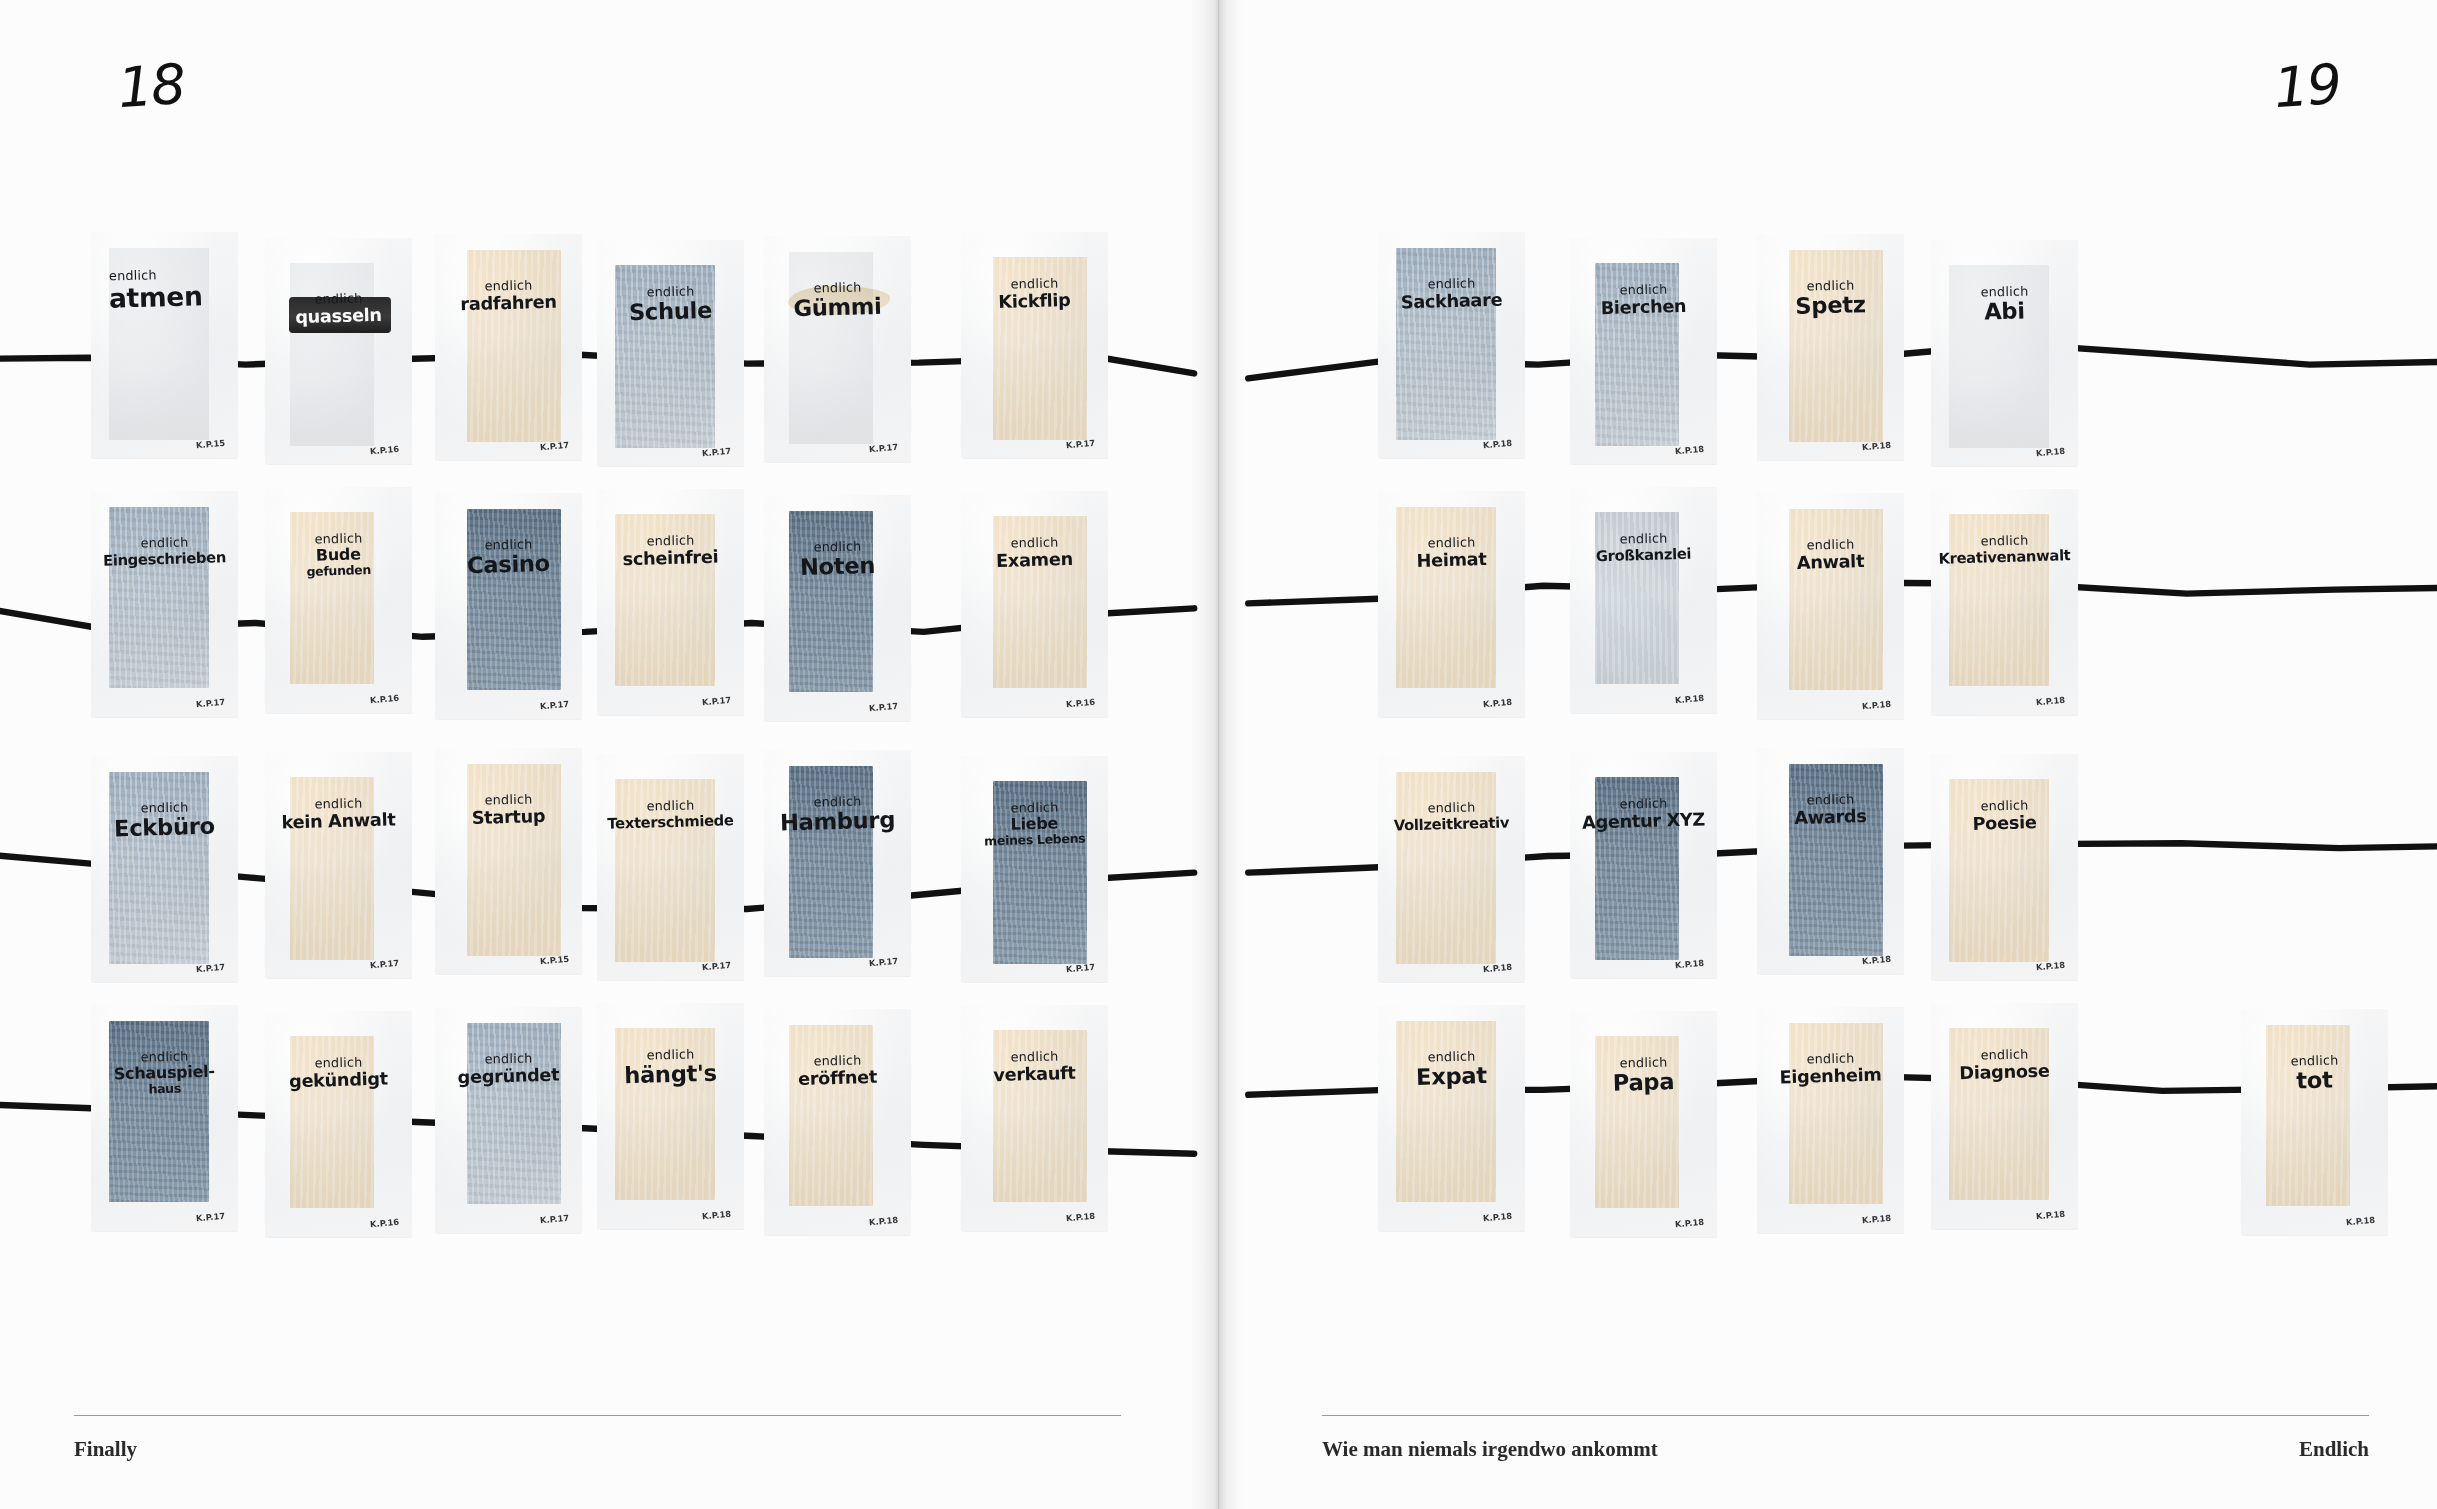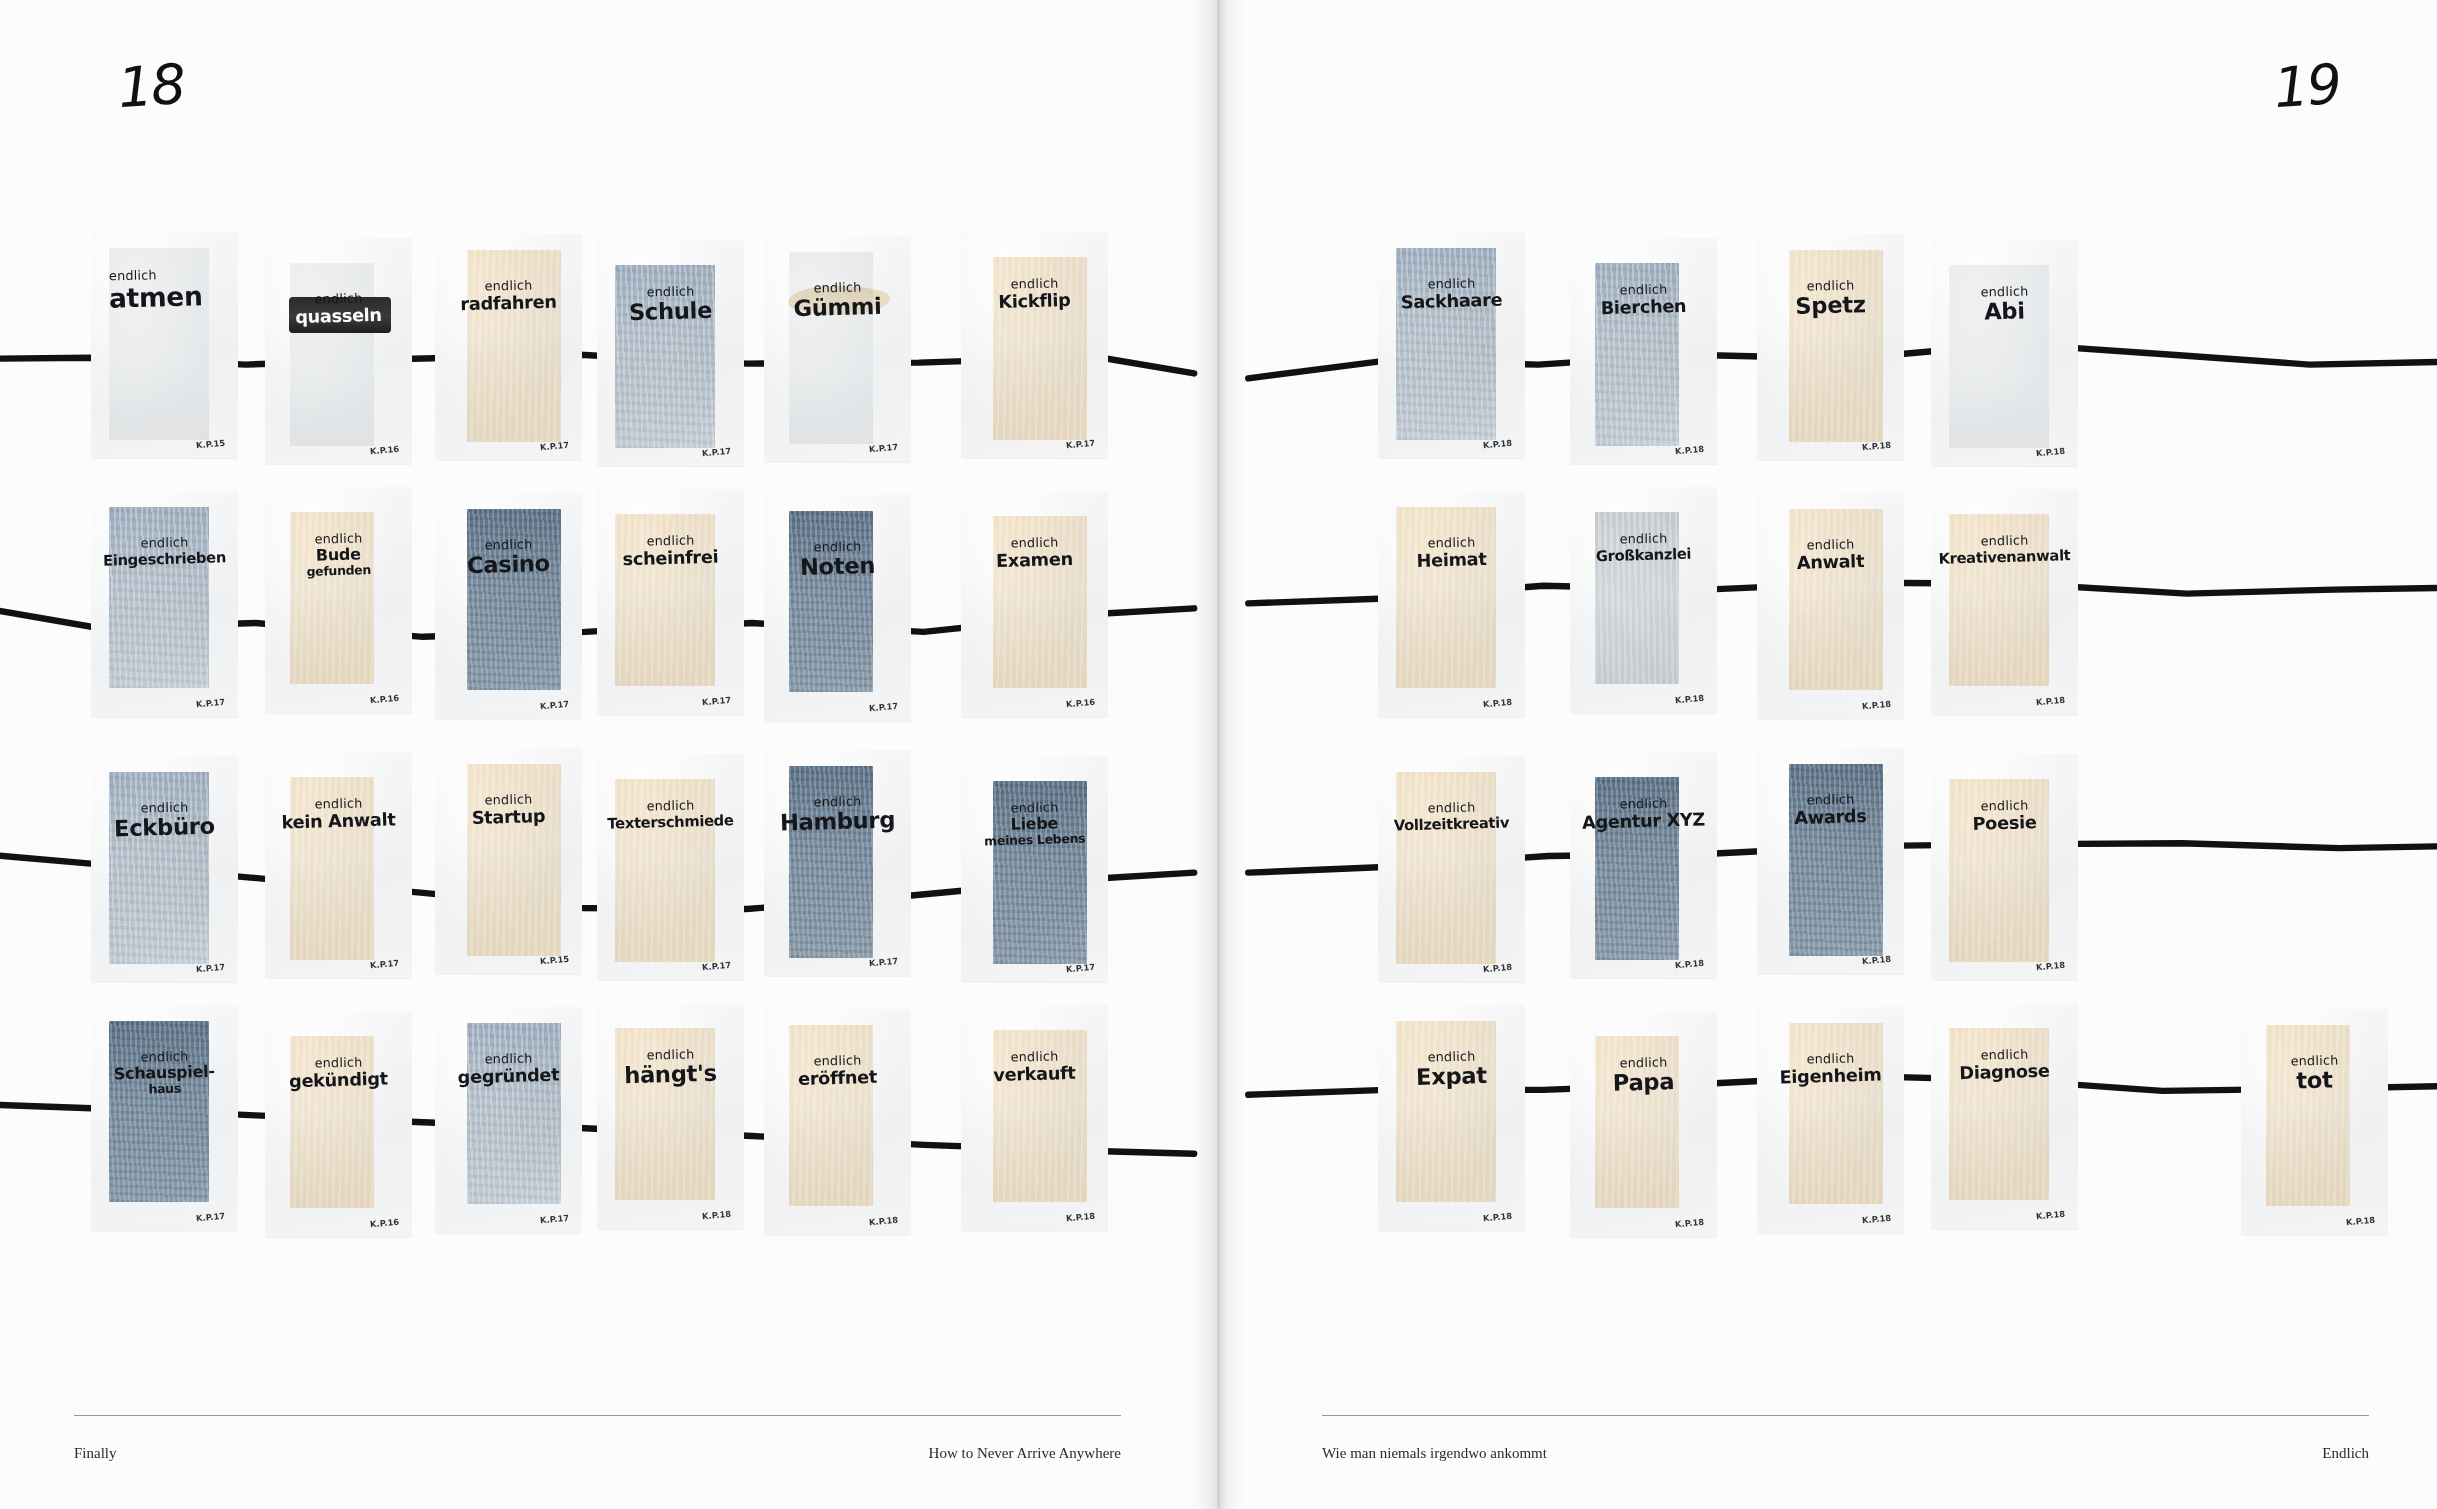--- a/index.html
+++ b/index.html
@@ -180,22 +180,23 @@
   }
 
   
   .cardtext.left  { text-align: left;  padding-left: 12%; }
 
   
   .footer {
     position: absolute;
     bottom: 47px;
     font-family: "Liberation Serif", serif;
-    font-size: 15px;
+    font-size: 21px;
     color: #2a2a2a;
+    font-weight: bold;
   }
   .rule {
     position: absolute;
     bottom: 93px;
     height: 1.5px;
     background: #9a9a9a;
   }
   .rule-left  { left: 74px;  width: 1047px; }
   .rule-right { left: 1322px; width: 1047px; }
 
@@ -603,18 +604,17 @@
           <span class="word">tot</span>
         </div>
         <div class="sig">K.P.18</div>
       </div>
     </div>
 
   <div class="rule rule-left"></div>
   <div class="rule rule-right"></div>
 
   <div class="footer footer-left-a">Finally</div>
-  <div class="footer footer-left-b">How to Never Arrive Anywhere</div>
   <div class="footer footer-right-a">Wie man niemals irgendwo ankommt</div>
   <div class="footer footer-right-b">Endlich</div>
 
 </div>
 
 
 </body></html>

